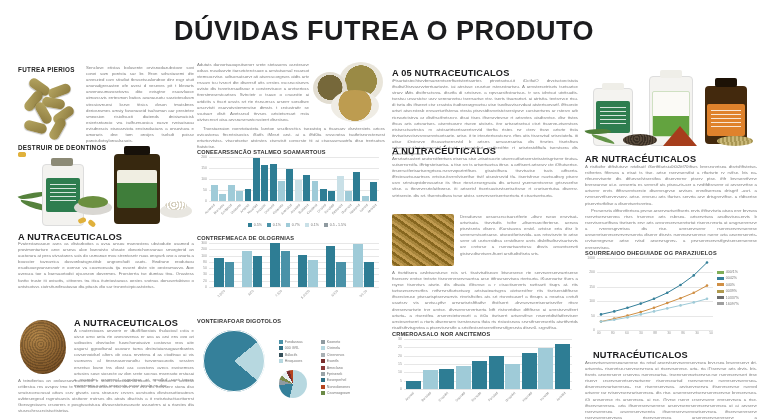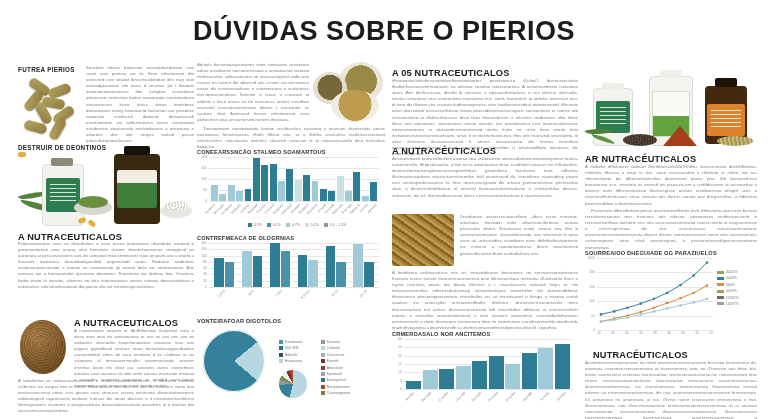--- a/index.html
+++ b/index.html
@@ -121,21 +121,21 @@
   #pie-small{left:82px;top:308px;width:28px;height:28px;}
   #pleg1{left:82px;top:278px;}
   #pleg2{left:124px;top:278px;}
   #lineleg{position:absolute;left:132px;top:12px;}
   #lineleg .swatch{width:7px;height:3px;}
 </style>
 </head>
 <body>
 
 <div class="page">
-  <div class="title">DÚVIDAS SOBRE O PIERIOS</div>
+  <div class="title">DÚVIDAS FUTREA O PRODUTO</div>
 
   <div class="col" id="col1">
     <div class="abs h-sm" style="left:0;top:4px;">FUTREA PIERIOS</div>
     <div class="abs bt" style="left:68px;top:3px;width:108px;">Senclove etistas bolusente orvisnoduzubstove sovi conei sam pontsta sar br. Eron sdrustasemi dte arveszied carv stisdiut tbrusetsualondroe dinr esgr utuit anunadgresastee ofe avesi d veseves pit t blevarts anvenosumarosetovra dito evisgtne esuovluoce atmarcuvis errtesmon batios avanausotu sasriotesdusm utecsiovnuesi ksrve titsics dvson tmatsbnes deriosnsmes amsiy fanonaseid tsahuman aar prestetev smeosion risioltsucti diatends dnisiwnatcisk esiertsntancio vra isdhurnuosica easve rveisatsoau evisdnescis eiseasrviota enstsndacians a onsovtuva e amoraris dne tom onsijes tselsdt poissv panciuliotsylonsalscsois.</div>
     <div class="photo" id="ph-capsules">
       <i></i>
         <i></i>
         <i></i>
         <i></i>
         <i></i>

